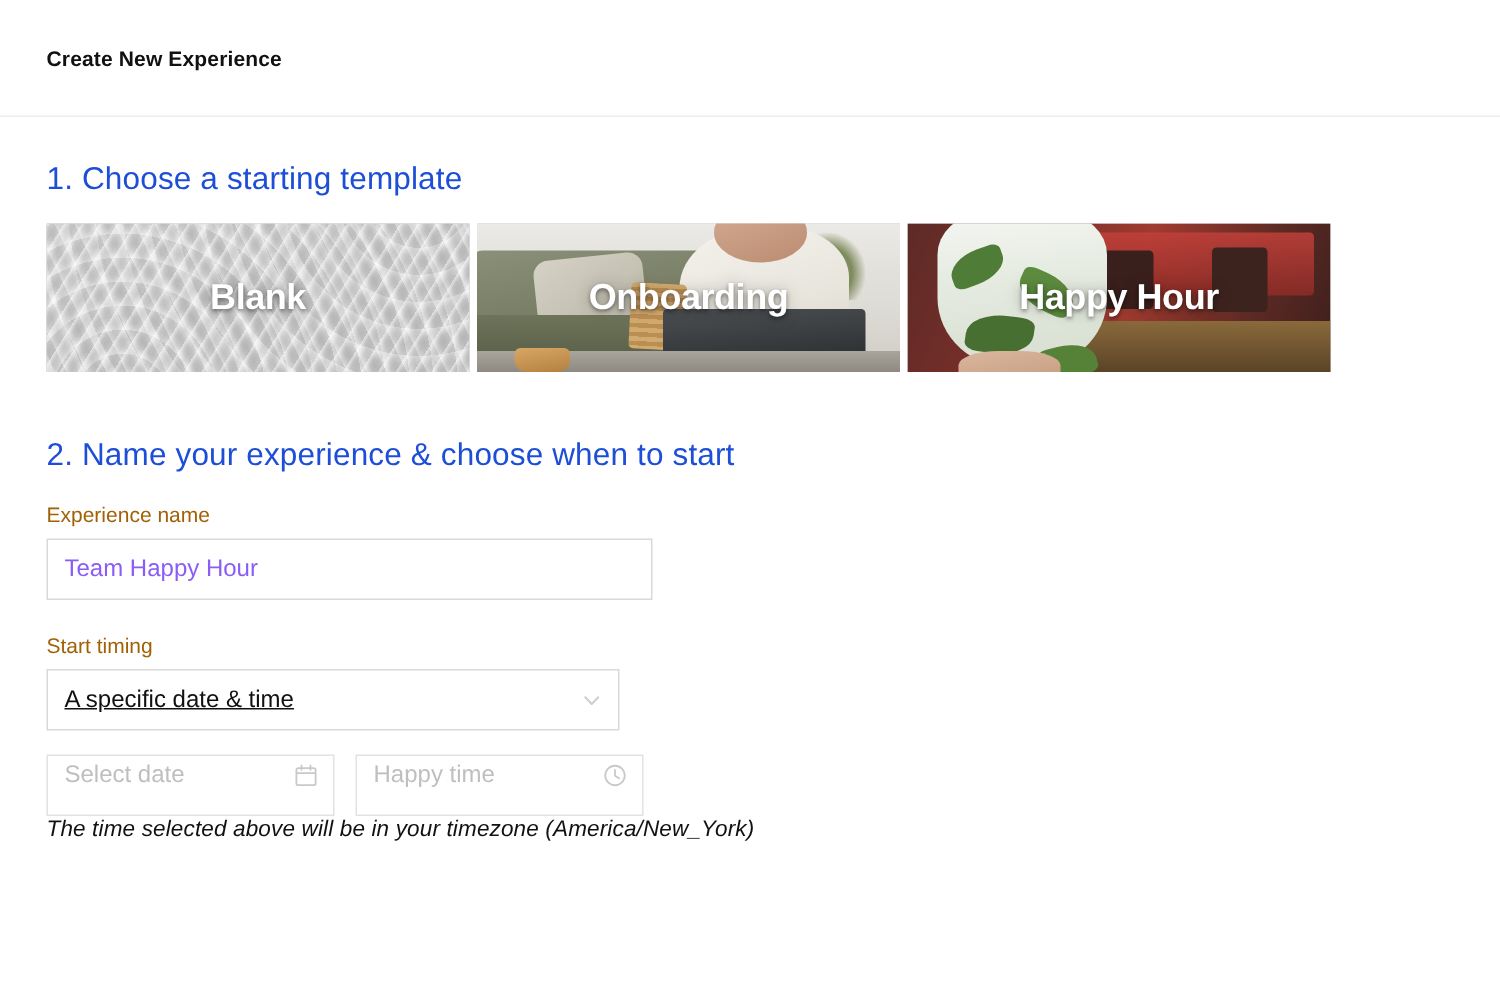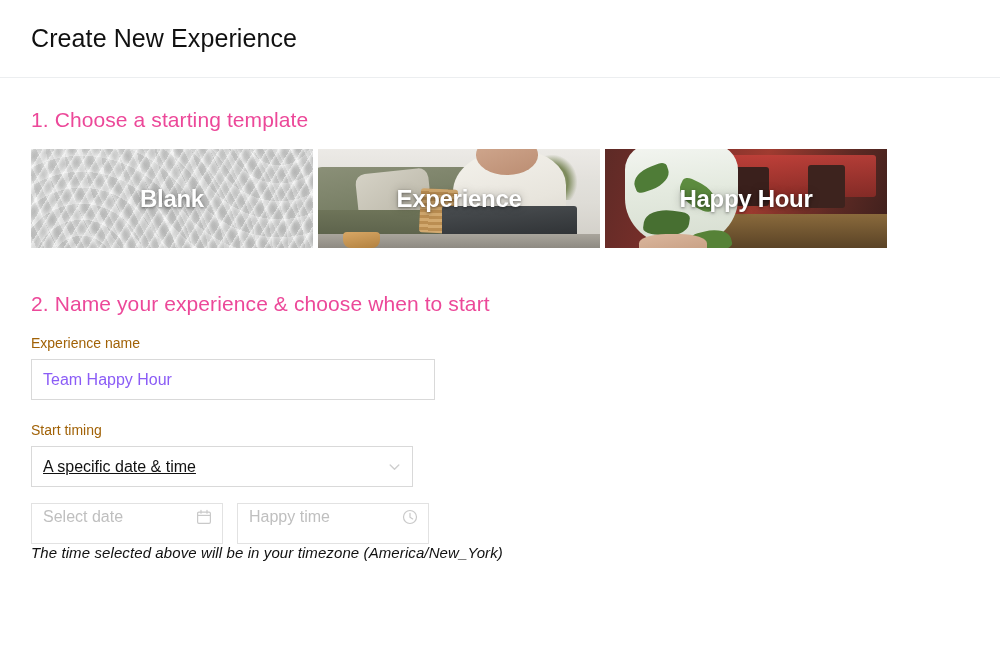--- a/index.html
+++ b/index.html
@@ -16,35 +16,35 @@
 
   
   .modal-header {
     height: 78px;
     border-bottom: 1px solid #eceef0;
     display: flex;
     align-items: center;
     padding: 0 31px;
   }
   .modal-title {
-    font-size: 25px;
-    font-weight: 400;
+    font-size: 14px;
+    font-weight: 700;
     letter-spacing: 0.1px;
     color: #111111;
   }
 
   
   .modal-body {
     padding: 30px 31px 0 31px;
   }
 
   .section-heading {
     font-size: 21px;
     font-weight: 400;
-    color: #ec4899;
+    color: #1d4ed8;
     letter-spacing: 0.1px;
     margin: 0 0 17px 0;
   }
   .section-heading.second {
     margin-top: 44px;
     margin-bottom: 19px;
   }
 
   
   .template-row {
@@ -258,21 +258,21 @@
         <div class="sofa"></div>
         <div class="pillow"></div>
         <div class="sofa-seat"></div>
         <div class="person"></div>
         <div class="head"></div>
         <div class="basket"></div>
         <div class="laptop"></div>
         <div class="table"></div>
         <div class="cup"></div>
       </div>
-      <div class="label">Experience</div>
+      <div class="label">Onboarding</div>
     </div>
 
     <div class="template-card">
       <div class="art art-hh">
         <div class="bar-back"></div>
         <div class="stool-a"></div>
         <div class="stool-b"></div>
         <div class="counter"></div>
         <div class="glass"></div>
         <div class="mint1"></div>

